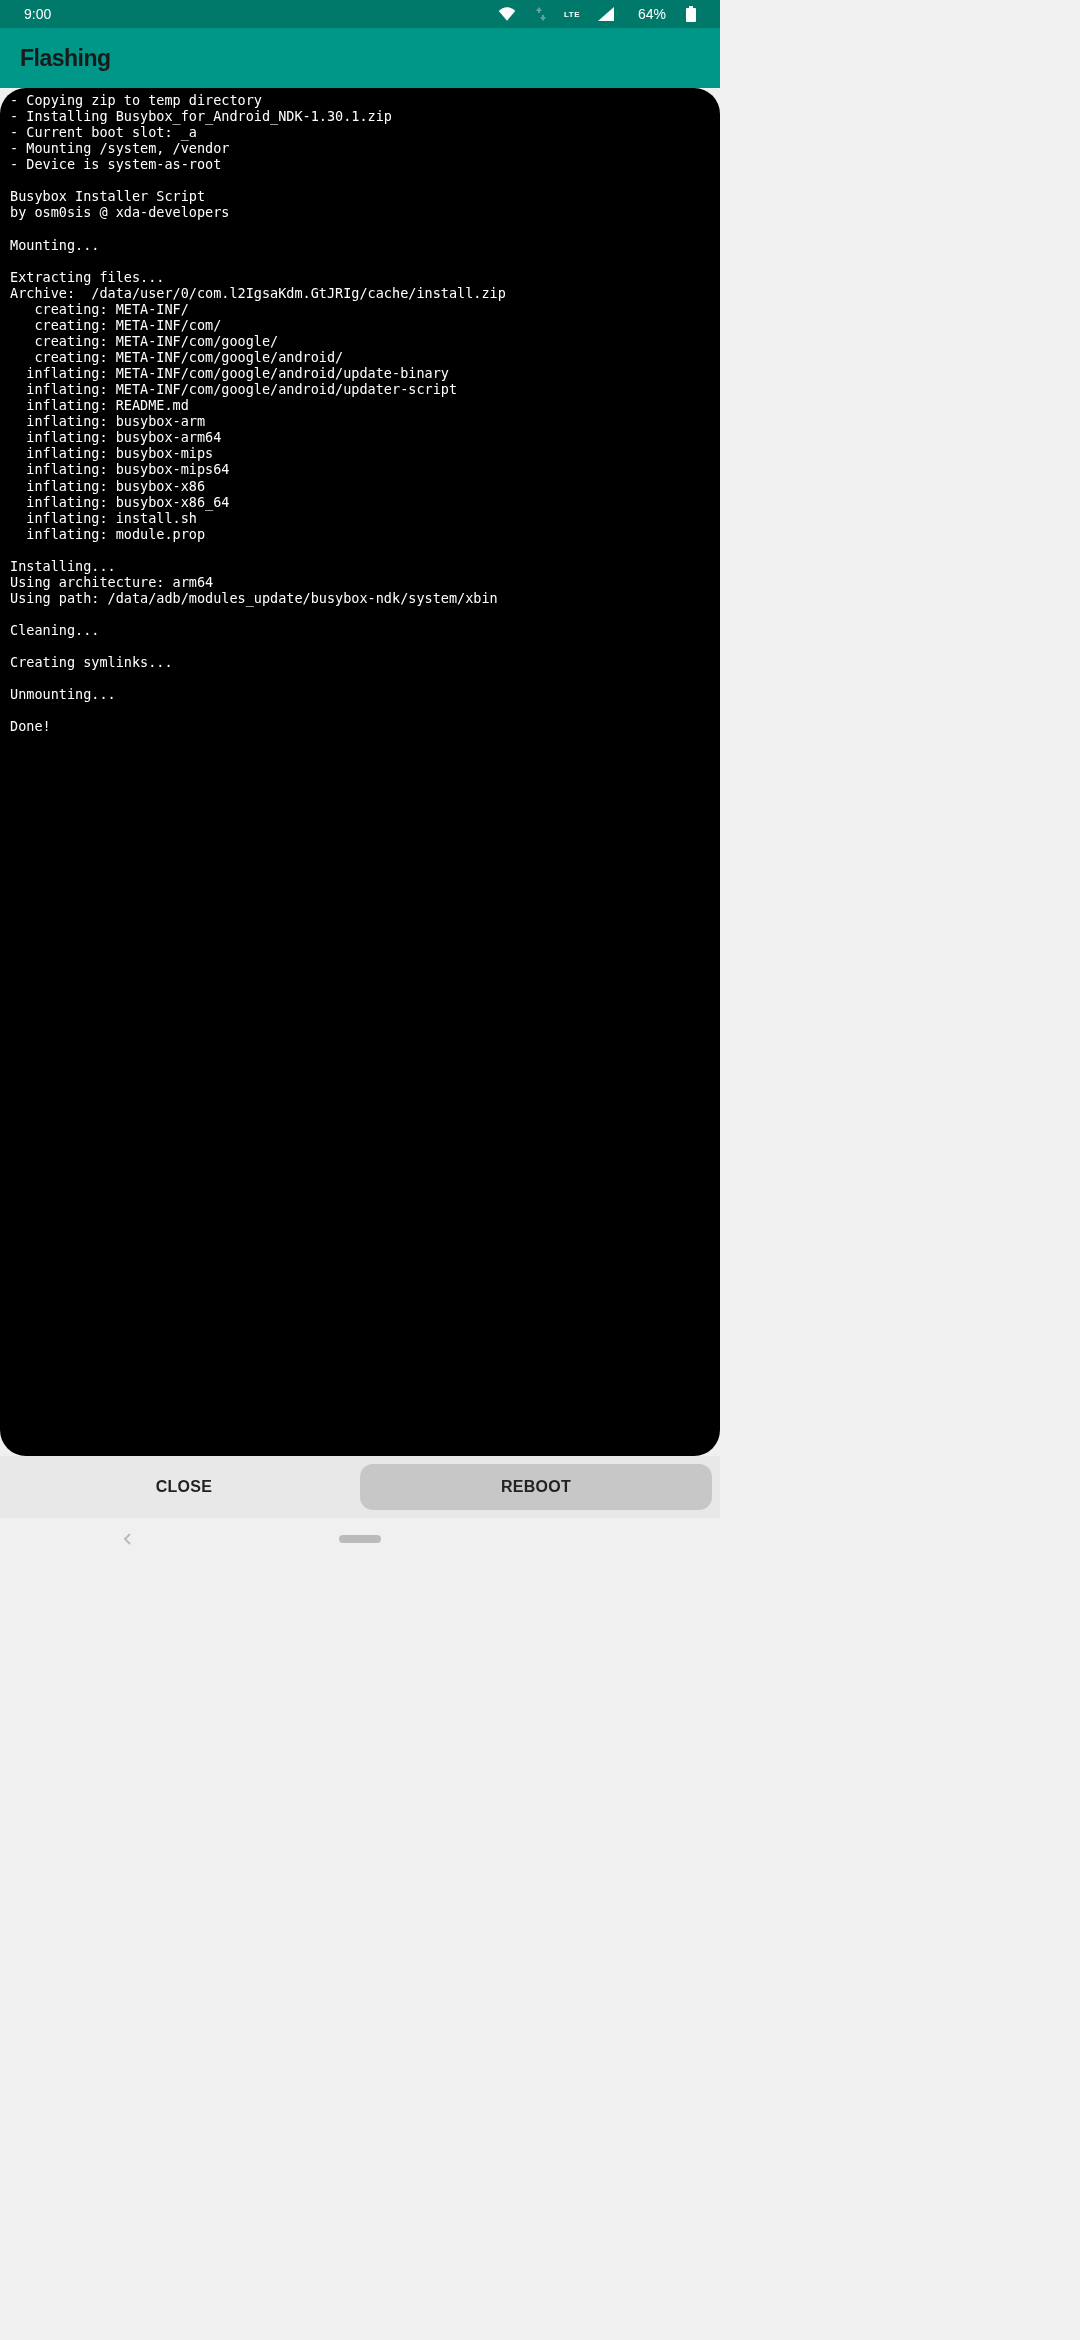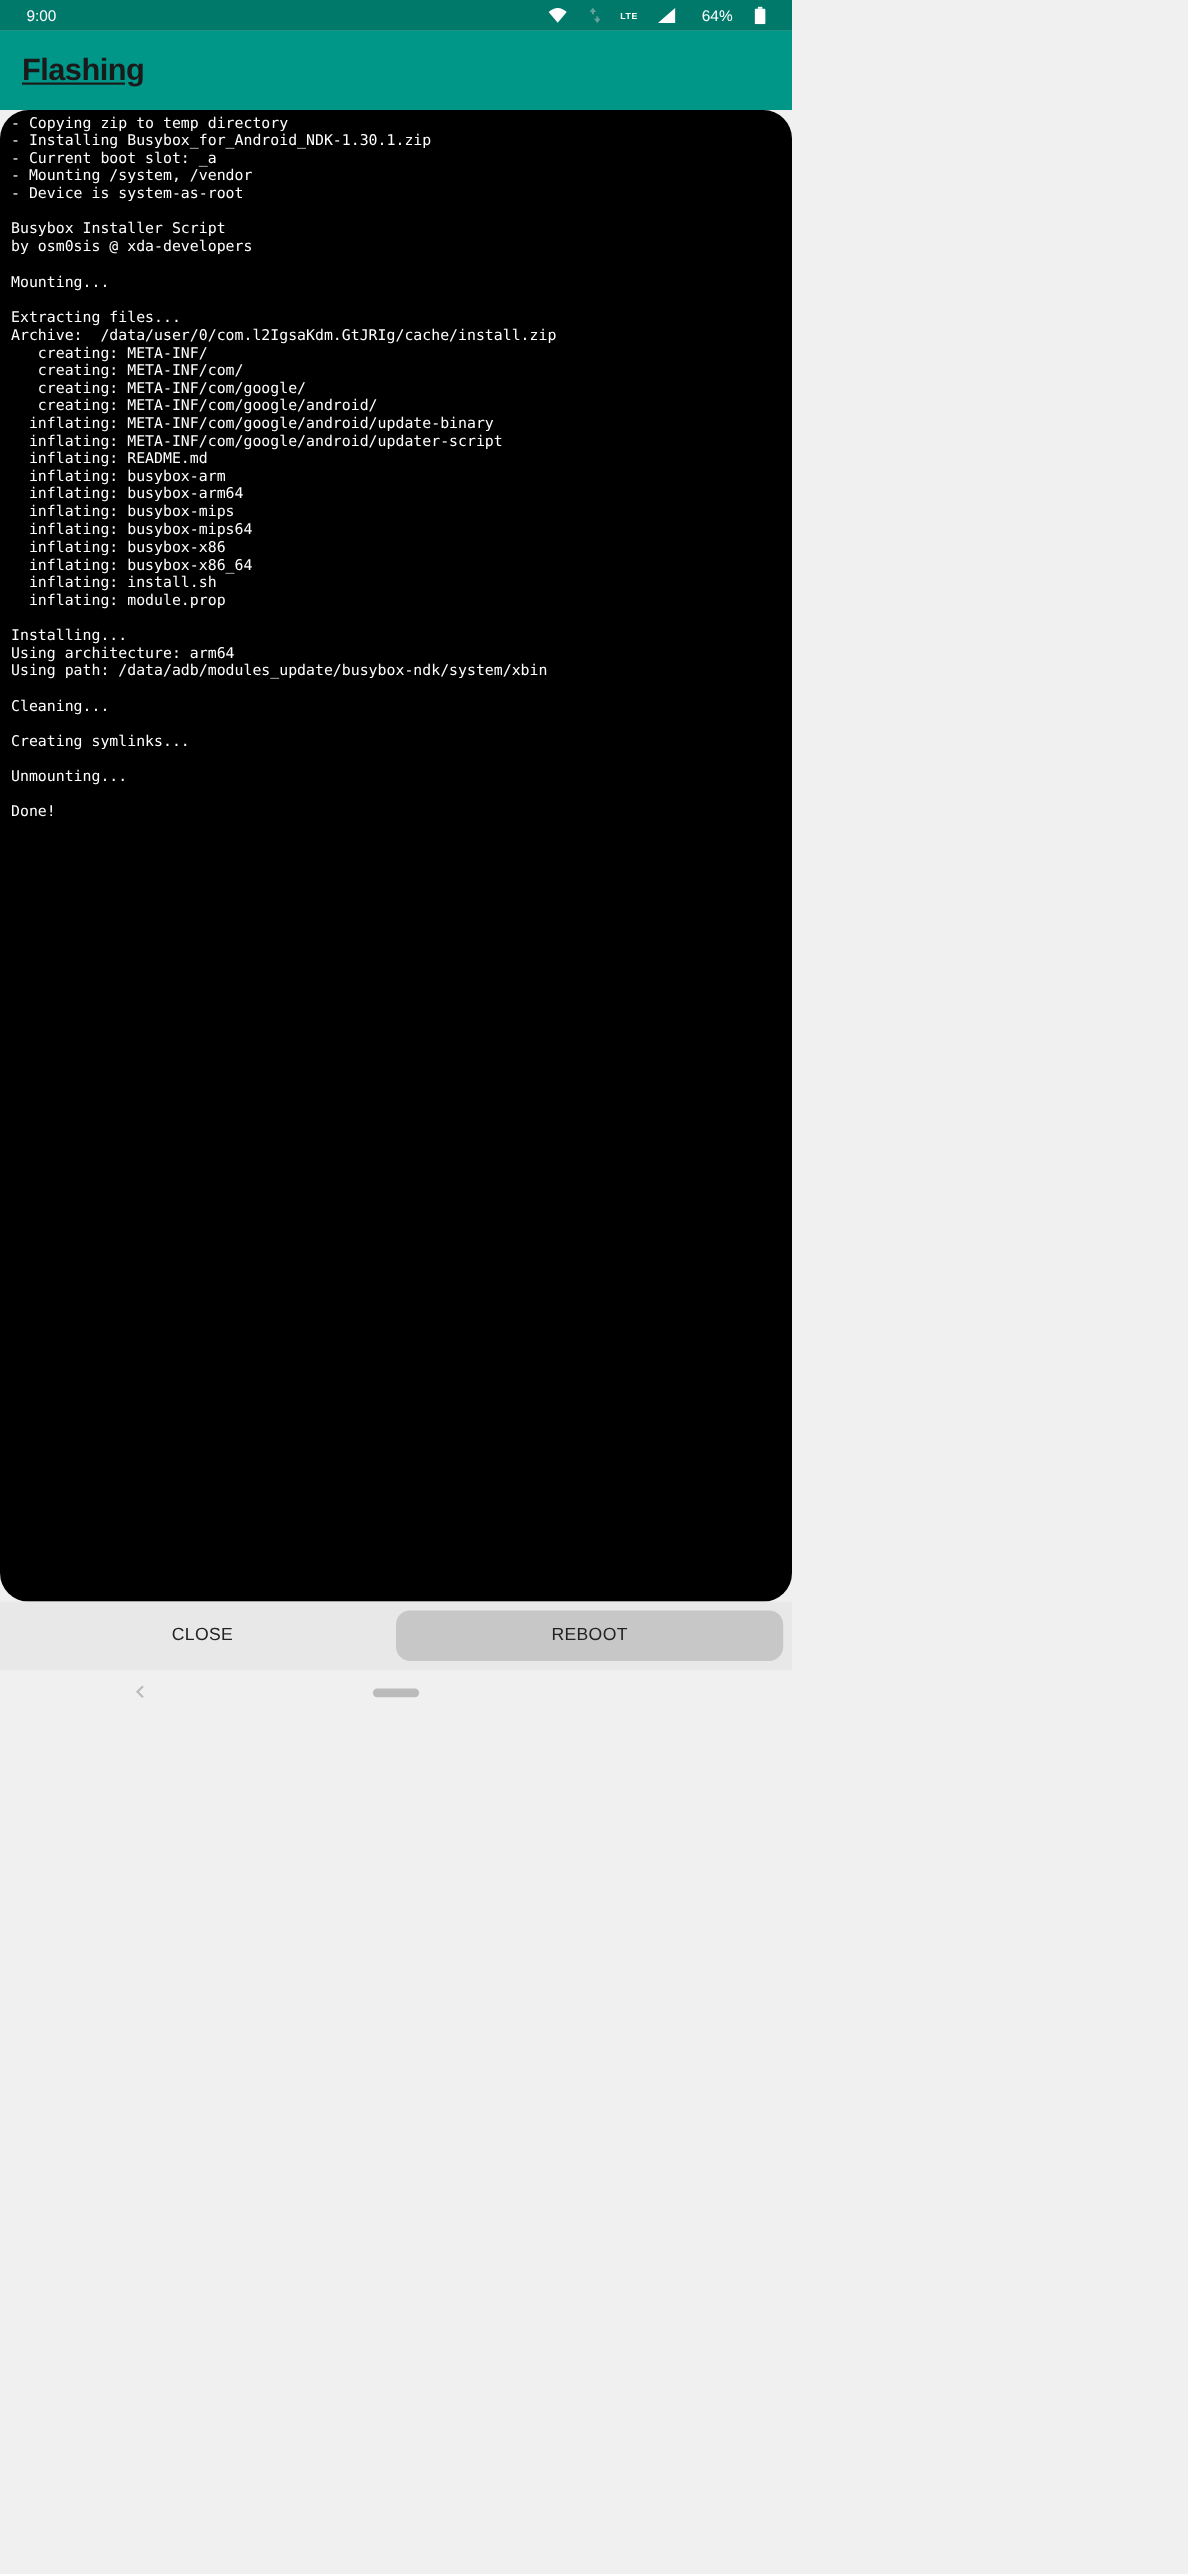--- a/index.html
+++ b/index.html
@@ -20,30 +20,29 @@
     font-size: 14px;
   }
   .status-time { font-weight: 500; }
   .status-spacer { flex: 1; }
   .status-icons { display: flex; align-items: center; gap: 20px; }
   .status-icons svg { display: block; }
   .status-lte { font-size: 8px; font-weight: 700; letter-spacing: 0.5px; margin-left: -2px; margin-right: -2px; }
   .status-batt { font-weight: 500; margin-left: 4px; font-size: 14px; }
 
   .app-header {
-    height: 72px;
+    height: 60px;
     background: #009688;
     color: #1a1a1a;
     display: flex;
     align-items: center;
     padding: 0 20px;
-    font-size: 28px;
+    font-size: 23px;
     font-weight: 600;
     letter-spacing: -0.5px;
-    text-decoration: underline;
   }
 
   .terminal {
     flex: 1;
     background: #000;
     color: #fff;
     font-family: "Menlo", "Consolas", monospace;
     font-size: 13.5px;
     line-height: 1.19;
     padding: 4px 10px 6px;
@@ -58,21 +57,21 @@
     display: flex;
     gap: 0;
     border-top: 0;
   }
   .button-bar button {
     flex: 1;
     height: 46px;
     border: none;
     background: transparent;
     font-size: 16px;
-    font-weight: 400;
+    font-weight: 700;
     color: #222;
     letter-spacing: 0.3px;
   }
   .button-bar button.primary {
     background: #c7c7c7;
     border-radius: 13px;
   }
 
   .nav-bar {
     height: 42px;

